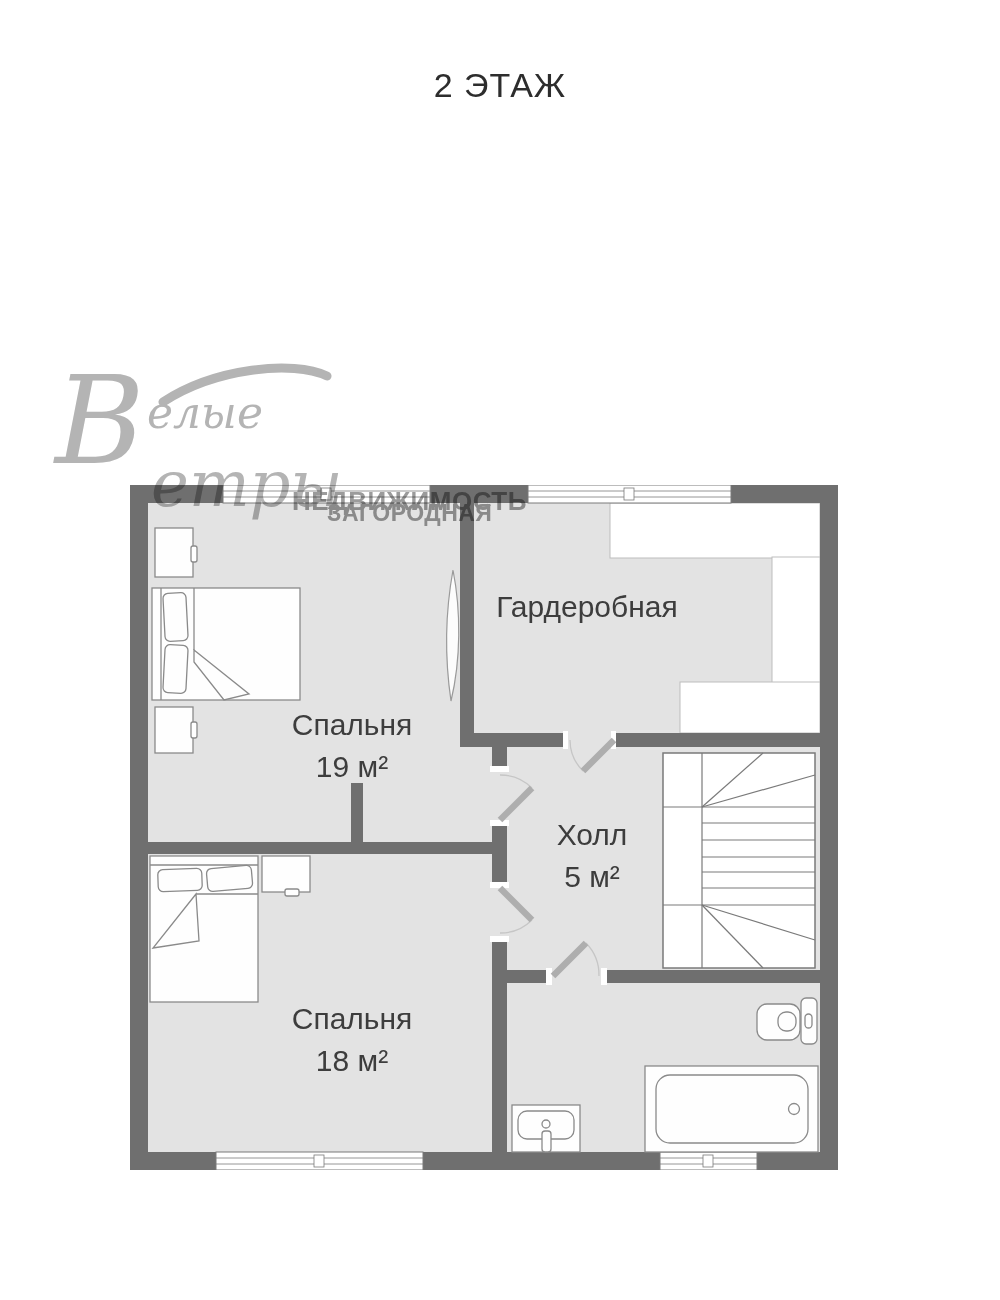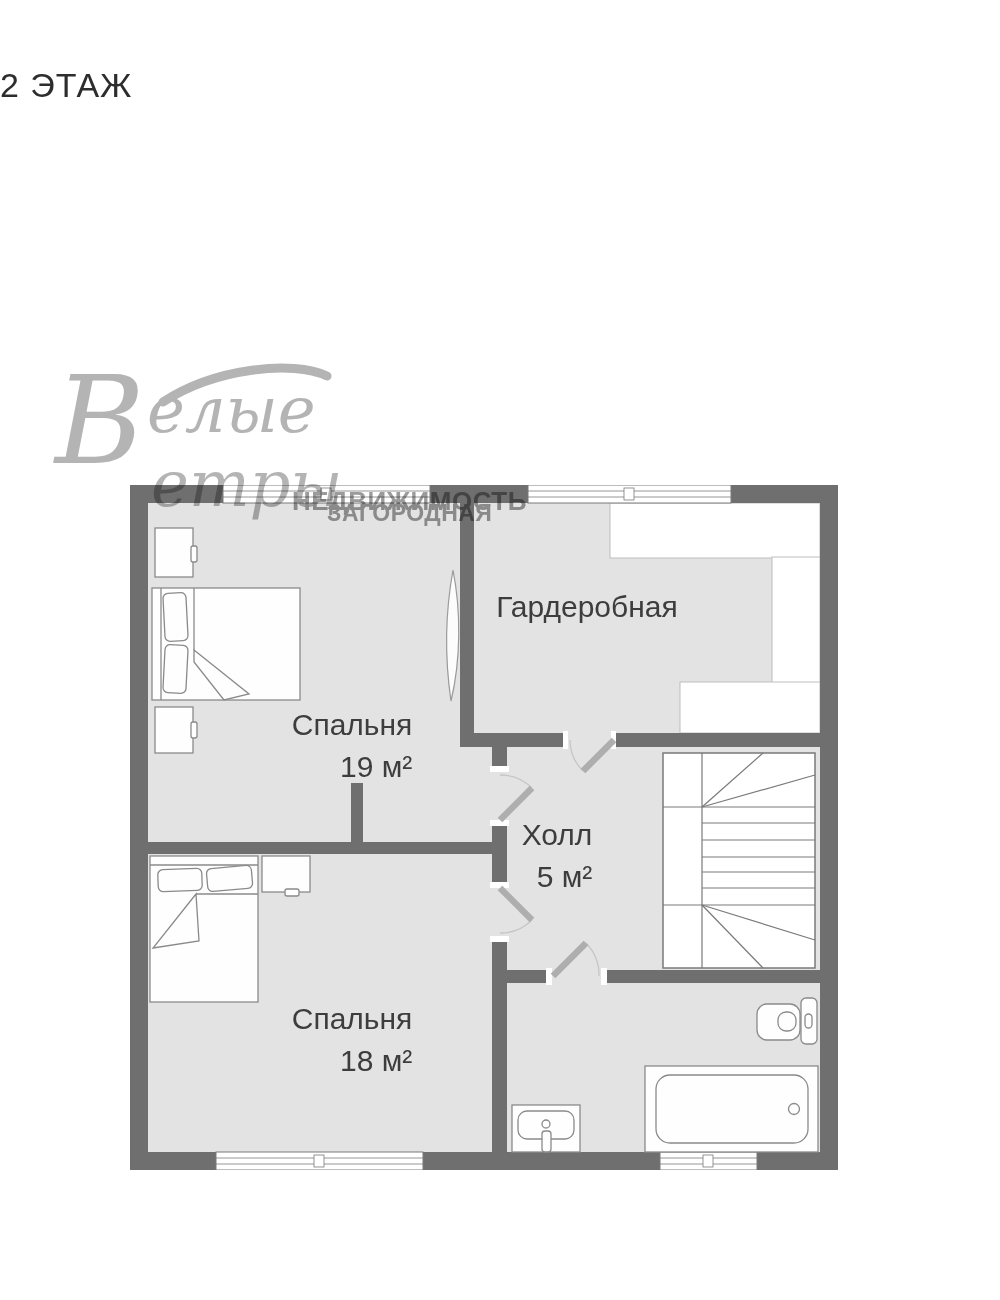--- a/index.html
+++ b/index.html
@@ -1,29 +1,29 @@
 <!DOCTYPE html>
 <html><head>
 <meta charset="utf-8">
 <style>
   html,body{margin:0;padding:0;background:#fff;}
   .page{position:relative;width:1000px;height:1300px;background:#ffffff;overflow:hidden;
         font-family:"Liberation Sans",sans-serif;}
-  .title{position:absolute;left:0;top:66px;width:1000px;text-align:left;
+  .title{position:absolute;left:0;top:66px;width:1000px;text-align:center;
          font-size:34px;letter-spacing:1px;color:#2d2d2d;font-weight:500;}
   .plan-svg{position:absolute;left:130px;top:485px;}
-  .room-label{position:absolute;transform:translateX(-50%);text-align:right;
+  .room-label{position:absolute;transform:translateX(-50%);text-align:center;
               font-size:30px;line-height:42px;color:#3d3d3d;white-space:nowrap;}
   
   .logo{position:absolute;left:55px;top:350px;width:480px;height:180px;
         mix-blend-mode:multiply;pointer-events:none;}
   .logo .script{position:absolute;font-family:"DejaVu Serif",serif;font-style:italic;
                 color:#b4b4b4;}
   .logo .big-b{left:0;top:10px;font-size:122px;line-height:1;}
-  .logo .word1{left:92px;top:28px;font-size:64px;line-height:1;}
+  .logo .word1{left:92px;top:41px;font-size:44px;line-height:1;}
   .logo .word2{left:96px;top:102px;font-size:64px;line-height:1;}
   .logo .caps{position:absolute;font-weight:bold;color:#9b9b9b;letter-spacing:.5px;}
   .logo .caps1{left:272px;top:112px;font-size:23px;margin-top:38px;}
   .logo .caps2{left:237px;top:136px;font-size:26px;}
   .swoosh{position:absolute;left:0;top:0;}
 </style>
 </head>
 <body>
 
 <div class="page">
@@ -188,21 +188,21 @@
     </g>
   </svg>
 
   <div class="room-label" style="left:352px;top:704px">
     <div>Спальня</div>
     <div>19 м²</div>
   </div>
   <div class="room-label" style="left:587px;top:586px">
     <div>Гардеробная</div>
   </div>
-  <div class="room-label" style="left:557px;top:814px">
+  <div class="room-label" style="left:592px;top:814px">
     <div>Холл</div>
     <div>5 м²</div>
   </div>
   <div class="room-label" style="left:352px;top:998px">
     <div>Спальня</div>
     <div>18 м²</div>
   </div>
 
   <div class="logo">
     <svg class="swoosh" width="480" height="180" viewBox="0 0 480 180">

